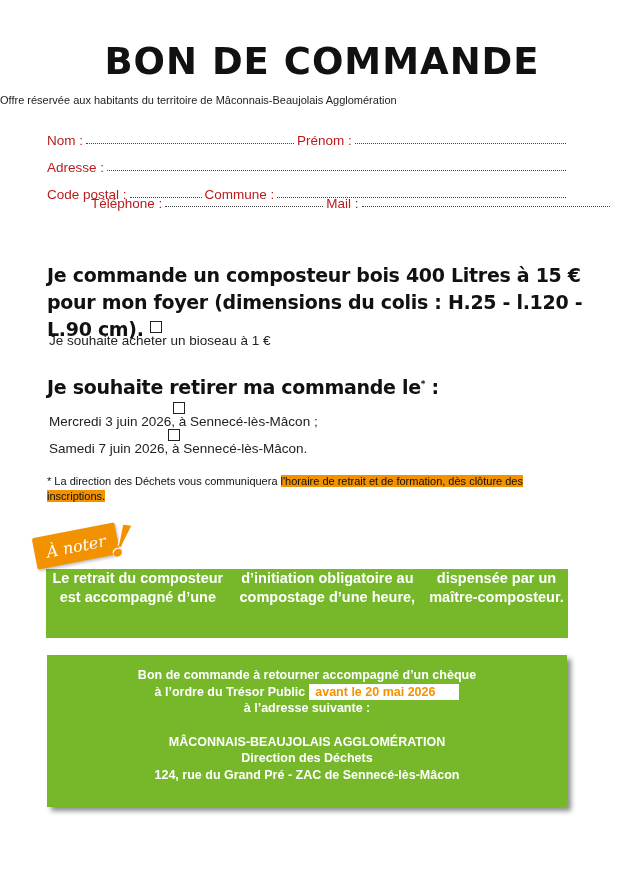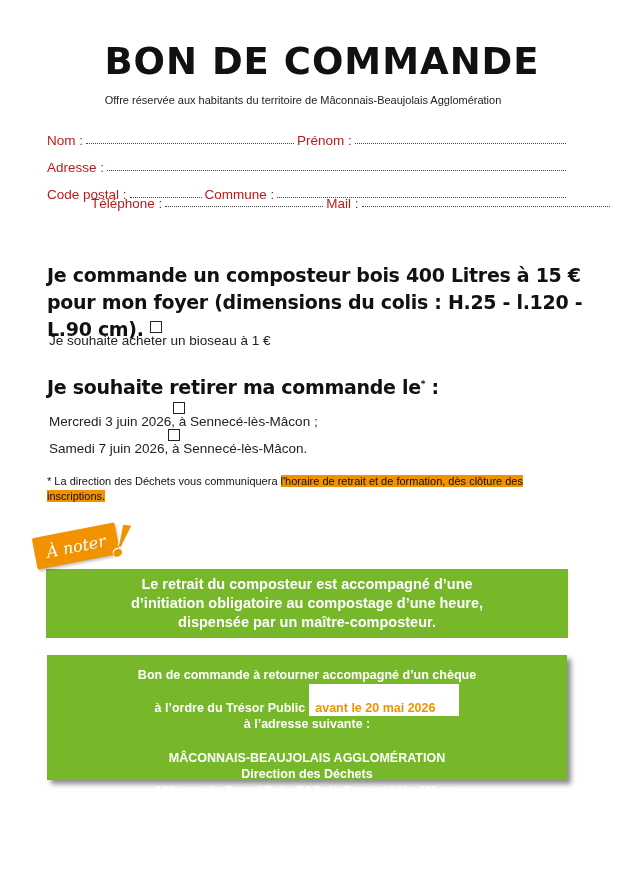--- a/index.html
+++ b/index.html
@@ -6,21 +6,21 @@
   body {
     width: 622px; height: 882px; background: #ffffff; position: relative; overflow: hidden;
     font-family: "Liberation Sans", "DejaVu Sans", sans-serif; color: #1a1a1a;
   }
   .title {
     position: absolute; left: 11px; width: 622px; top: 40px; text-align: center;
     font-family: "DejaVu Sans", sans-serif; font-weight: bold; font-size: 37px; letter-spacing: 1px;
     color: #111;
   }
   .subtitle {
-    position: absolute; left: 0; width: 606px; top: 94px; text-align: center;
+    position: absolute; left: 0; width: 606px; top: 94px; 
     font-size: 11px; color: #222;
   }
   .field-row {
     position: absolute; left: 47px; width: 522px; font-size: 13.5px; color: #b91c1c;
     display: flex; align-items: baseline; white-space: nowrap; overflow: hidden;
   }
   .field-row .lbl { flex: 0 0 auto; }
   .field-row .dots {
     flex: 1 1 auto; overflow: hidden; margin: 0 3px 0 3px;
     border-bottom: 1px dotted #444; height: 1px; align-self: flex-end; margin-bottom: 4px;
@@ -36,29 +36,29 @@
     width: 12px; height: 12px; border: 1.2px solid #222; background: #fff; margin-right: 8px; box-sizing: border-box;
   }
   sup { font-size: 9px; }
   .note {
     position: absolute; left: 47px; top: 474px; width: 525px; font-size: 11px; line-height: 15px; color: #111;
   }
   .hl { background: #f39200; }
   .green1 {
     position: absolute; left: 46px; top: 569px; width: 522px; height: 69px; background: #76b82a;
     color: #fff; font-weight: bold; font-size: 14.5px; line-height: 19px; text-align: center;
-    display: flex; flex-direction: column; justify-content: center;
+    display: flex; flex-direction: row; justify-content: center;
   }
   .green2 {
-    position: absolute; left: 47px; top: 655px; width: 520px; height: 125px; background: #76b82a;
+    position: absolute; left: 47px; top: 655px; width: 520px; height: 152px; background: #76b82a;
     color: #fff; font-weight: bold; font-size: 12.5px; line-height: 16.5px; text-align: center;
     box-shadow: 4px 4px 5px rgba(0,0,0,0.45);
   }
   .deadline {
-    display: inline-block; background: #fff; color: #f39200; padding: 16px 24px 0 6px; margin-left: 4px;
+    display: inline-block; background: #fff; color: #f39200; padding: 0 24px 0 6px; margin-left: 4px;
   }
   .tag {
     position: absolute; left: 34px; top: 530px; width: 84px; height: 32px; background: #f39200;
     transform: rotate(-11deg); border-radius: 2px; box-shadow: 1px 2px 3px rgba(0,0,0,0.25);
     color: #fff; font-family: "DejaVu Serif", serif; font-style: italic; font-size: 16px;
     display: flex; align-items: center; justify-content: center;
   }
   .exclaim {
     position: absolute; left: 112px; top: 518px; width: 22px; height: 48px;
     color: #f39200; font-family: "DejaVu Serif", serif; font-style: italic; font-weight: bold; font-size: 44px;

